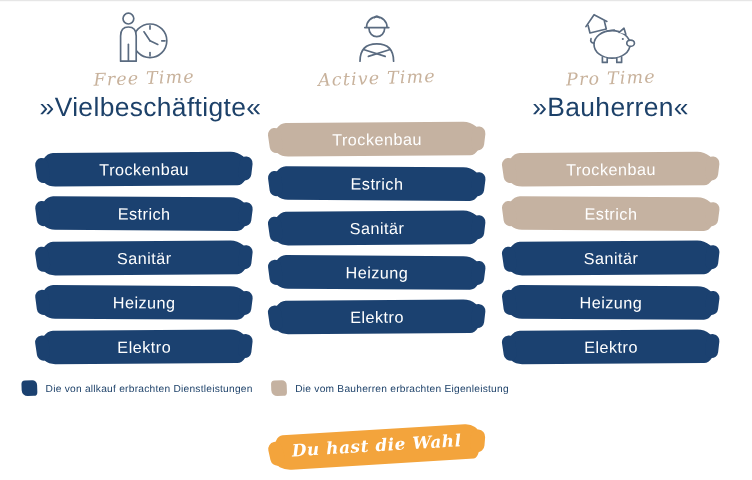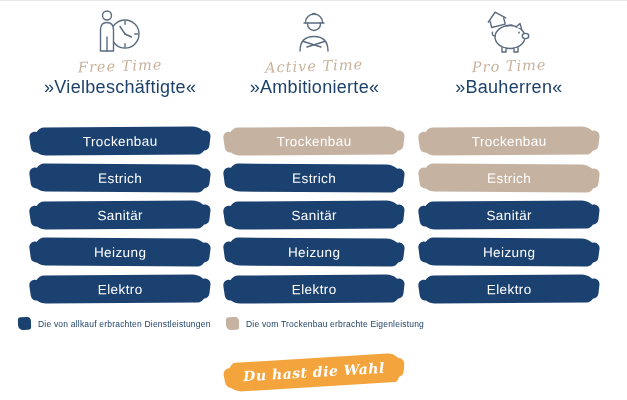--- a/index.html
+++ b/index.html
@@ -32,21 +32,21 @@
     height:18px;
     font-family:"DejaVu Serif",serif;
     font-style:italic;
     font-size:14.5px;
     color:#c8b29c;
     letter-spacing:1px;
     transform:rotate(-2deg);
   }
   .col-title{
     height:24px;
-    font-size:18px;
+    font-size:22px;
     color:#1d4169;
     letter-spacing:.3px;
     margin-top:1px;
   }
   .bars{margin-top:26px;}
   .bar{
     position:relative;
     height:28px;
     margin-bottom:9px;
     display:flex;align-items:center;justify-content:center;
@@ -158,21 +158,20 @@
           <circle cx="26" cy="15" r="6.5" fill="#ffffff"></circle>
           <path d="M17.5,13.5 A8.5,8.5 0 0 1 34.5,13.5" fill="#ffffff"></path>
           <line x1="16" y1="14" x2="36" y2="14"></line>
           <path d="M24,5.6 Q26,3.4 28,5.6"></path>
           <path d="M12,42 Q12,27.5 26,27.5 Q40,27.5 40,42" fill="#ffffff"></path>
           <line x1="15.5" y1="32.5" x2="33" y2="38"></line>
           <line x1="36.5" y1="32.5" x2="19" y2="38"></line>
         </svg>
       </div>
       <div class="time-label">Active Time</div>
-      <div class="col-title">»Ambitionierte«</div>
       <div class="bars">
         <div class="bar self">
             <span>Trockenbau</span>
           </div>
         <div class="bar service">
             <span>Estrich</span>
           </div>
         <div class="bar service">
             <span>Sanitär</span>
           </div>
@@ -224,19 +223,19 @@
     </div>
 
   </div>
 
   <div class="legend-item l0">
     <div class="swatch service"></div>
     <div class="legend-label">Die von allkauf erbrachten Dienstleistungen</div>
   </div>
   <div class="legend-item l1">
     <div class="swatch self"></div>
-    <div class="legend-label">Die vom Trockenbau erbrachte Eigenleistung</div>
+    <div class="legend-label">Die vom Bauherren erbrachten Eigenleistung</div>
   </div>
 
   <div class="badge">
     <span>Du hast die Wahl</span>
   </div>
 </div>
 
 </body></html>

